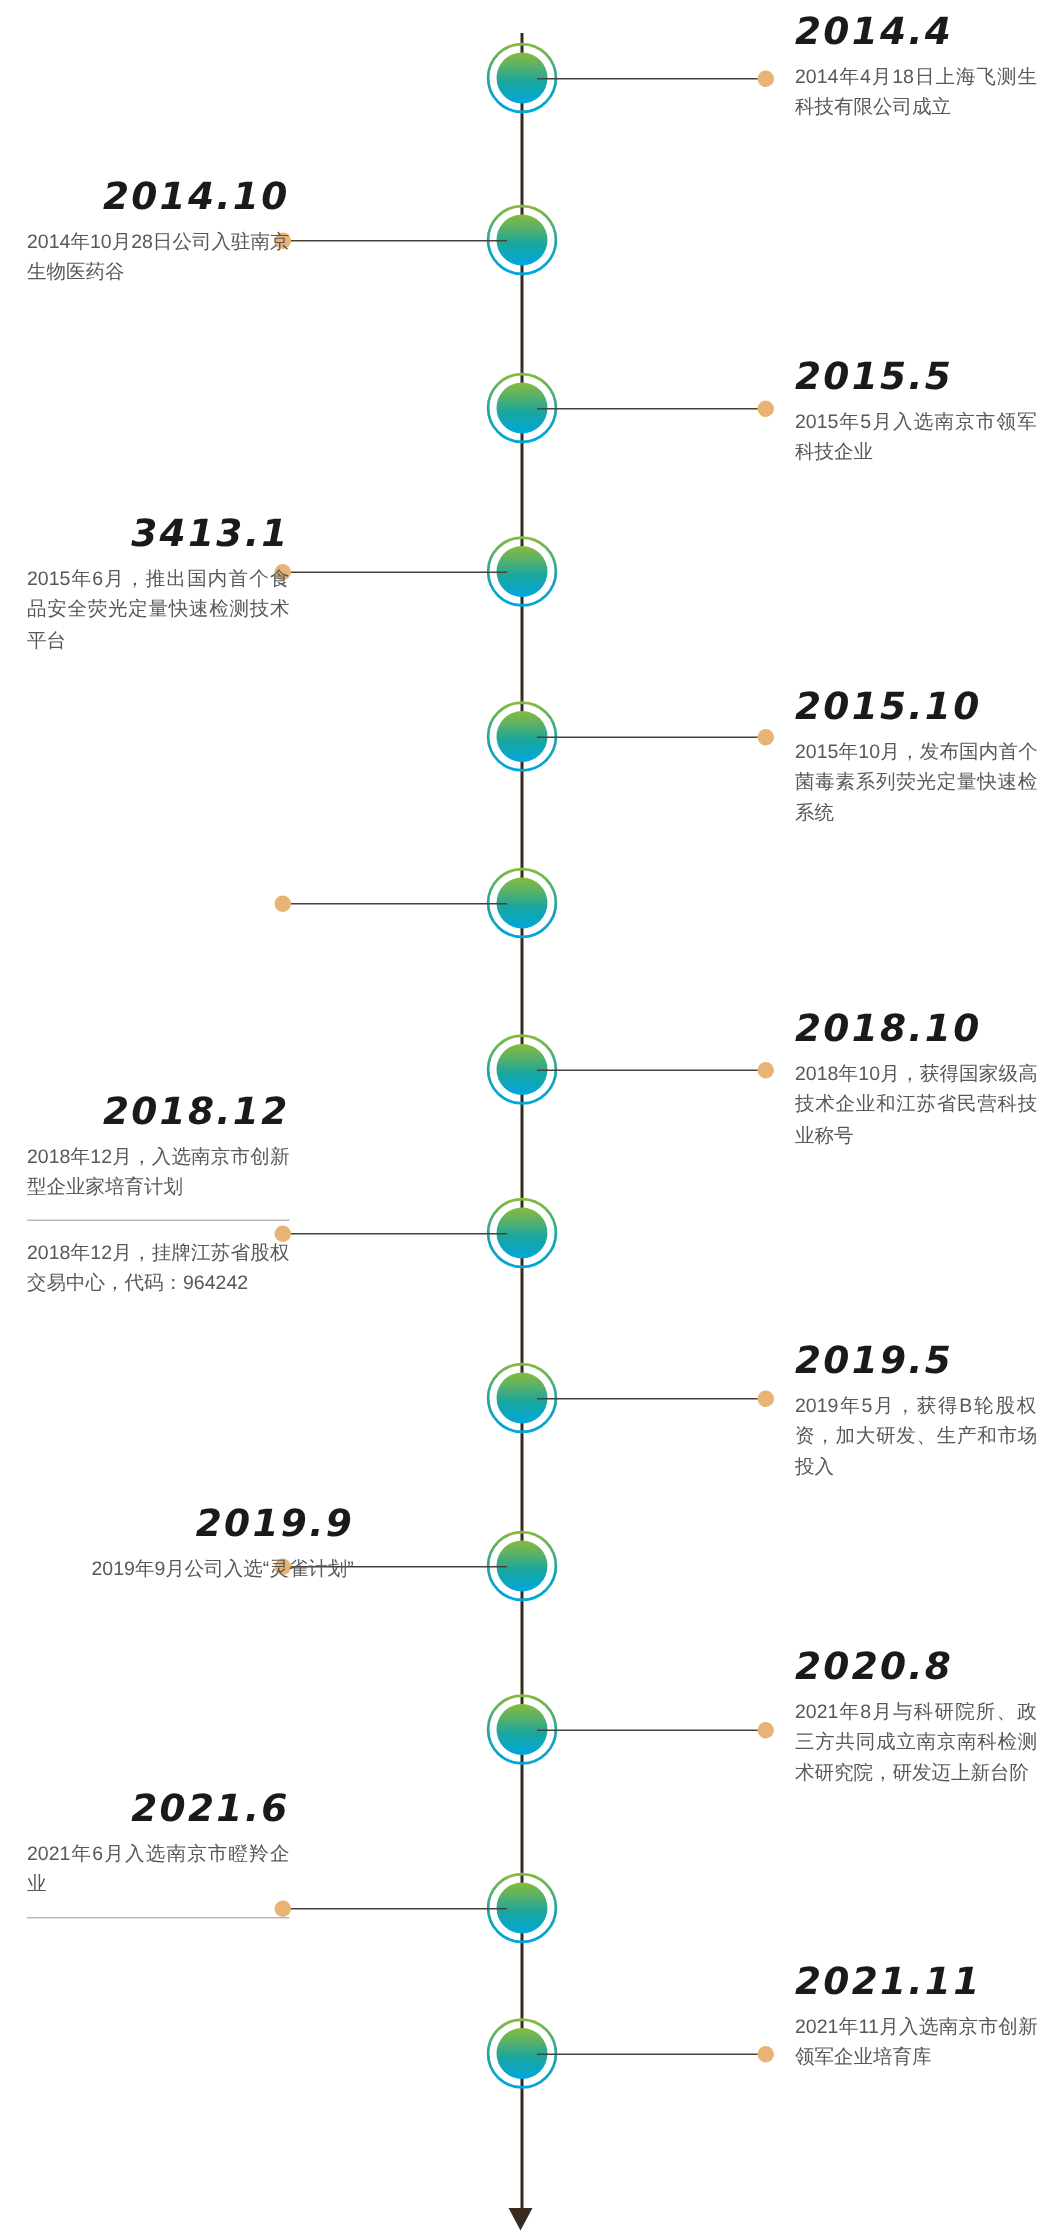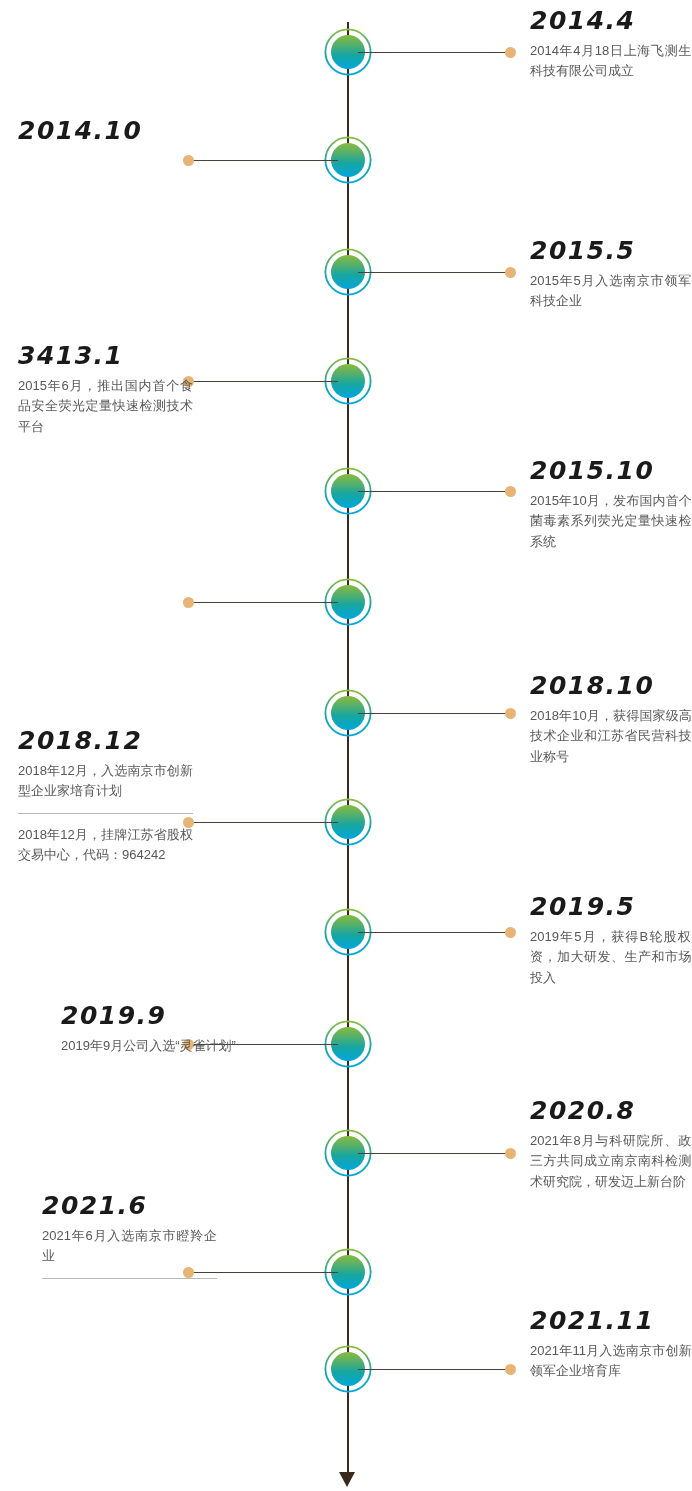--- a/index.html
+++ b/index.html
@@ -102,21 +102,21 @@
     font-family: "DejaVu Sans", sans-serif;
     font-style: italic;
     font-weight: bold;
     font-size: 25px;
     letter-spacing: 1.5px;
     color: #1a1a1a;
     line-height: 1.05;
     margin: 0 0 7px 0;
     text-align: left;
   }
-  .entry.side-left .year { text-align: left; }
+  .entry.side-left .year { text-align: right; }
 
   .body-text {
     font-size: 13px;
     line-height: 1.55;
     color: #585858;
     margin: 0;
     text-align: justify;
     text-justify: inter-character;
     text-align-last: left;
   }
@@ -360,20 +360,21 @@
         <div class="dot"></div>
       </div>
     </div>
   <div id="entries-layer">
       <div class="entry side-right" style="top: 4px;">
         <div class="year">2014.4</div>
         <p class="body-text">2014年4月18日上海飞测生物科技有限公司成立</p>
       </div>
       <div class="entry side-left" style="top: 114px;">
         <div class="year">2014.10</div>
+        <p class="body-text">2014年10月28日公司入驻南京生物医药谷</p>
       </div>
       <div class="entry side-right" style="top: 234px;">
         <div class="year">2015.5</div>
         <p class="body-text">2015年5月入选南京市领军型科技企业</p>
       </div>
       <div class="entry side-left" style="top: 339px;">
         <div class="year">3413.1</div>
         <p class="body-text">2015年6月，推出国内首个食品安全荧光定量快速检测技术平台</p>
       </div>
       <div class="entry side-right" style="top: 454px;">
@@ -397,21 +398,21 @@
         <p class="body-text">2019年5月，获得B轮股权融资，加大研发、生产和市场的投入</p>
       </div>
       <div class="entry side-left" style="top: 999px; margin-left: 43px;">
         <div class="year">2019.9</div>
         <p class="body-text">2019年9月公司入选“灵雀计划”</p>
       </div>
       <div class="entry side-right" style="top: 1094px;">
         <div class="year">2020.8</div>
         <p class="body-text">2021年8月与科研院所、政府三方共同成立南京南科检测技术研究院，研发迈上新台阶</p>
       </div>
-      <div class="entry side-left" style="top: 1189px; margin-left: 24px;">
+      <div class="entry side-left" style="top: 1189px;">
         <div class="year">2021.6</div>
         <p class="body-text">2021年6月入选南京市瞪羚企业</p>
         <div class="divider"></div>
       </div>
       <div class="entry side-right" style="top: 1304px;">
         <div class="year">2021.11</div>
         <p class="body-text">2021年11月入选南京市创新型领军企业培育库</p>
       </div>
     </div>
 

